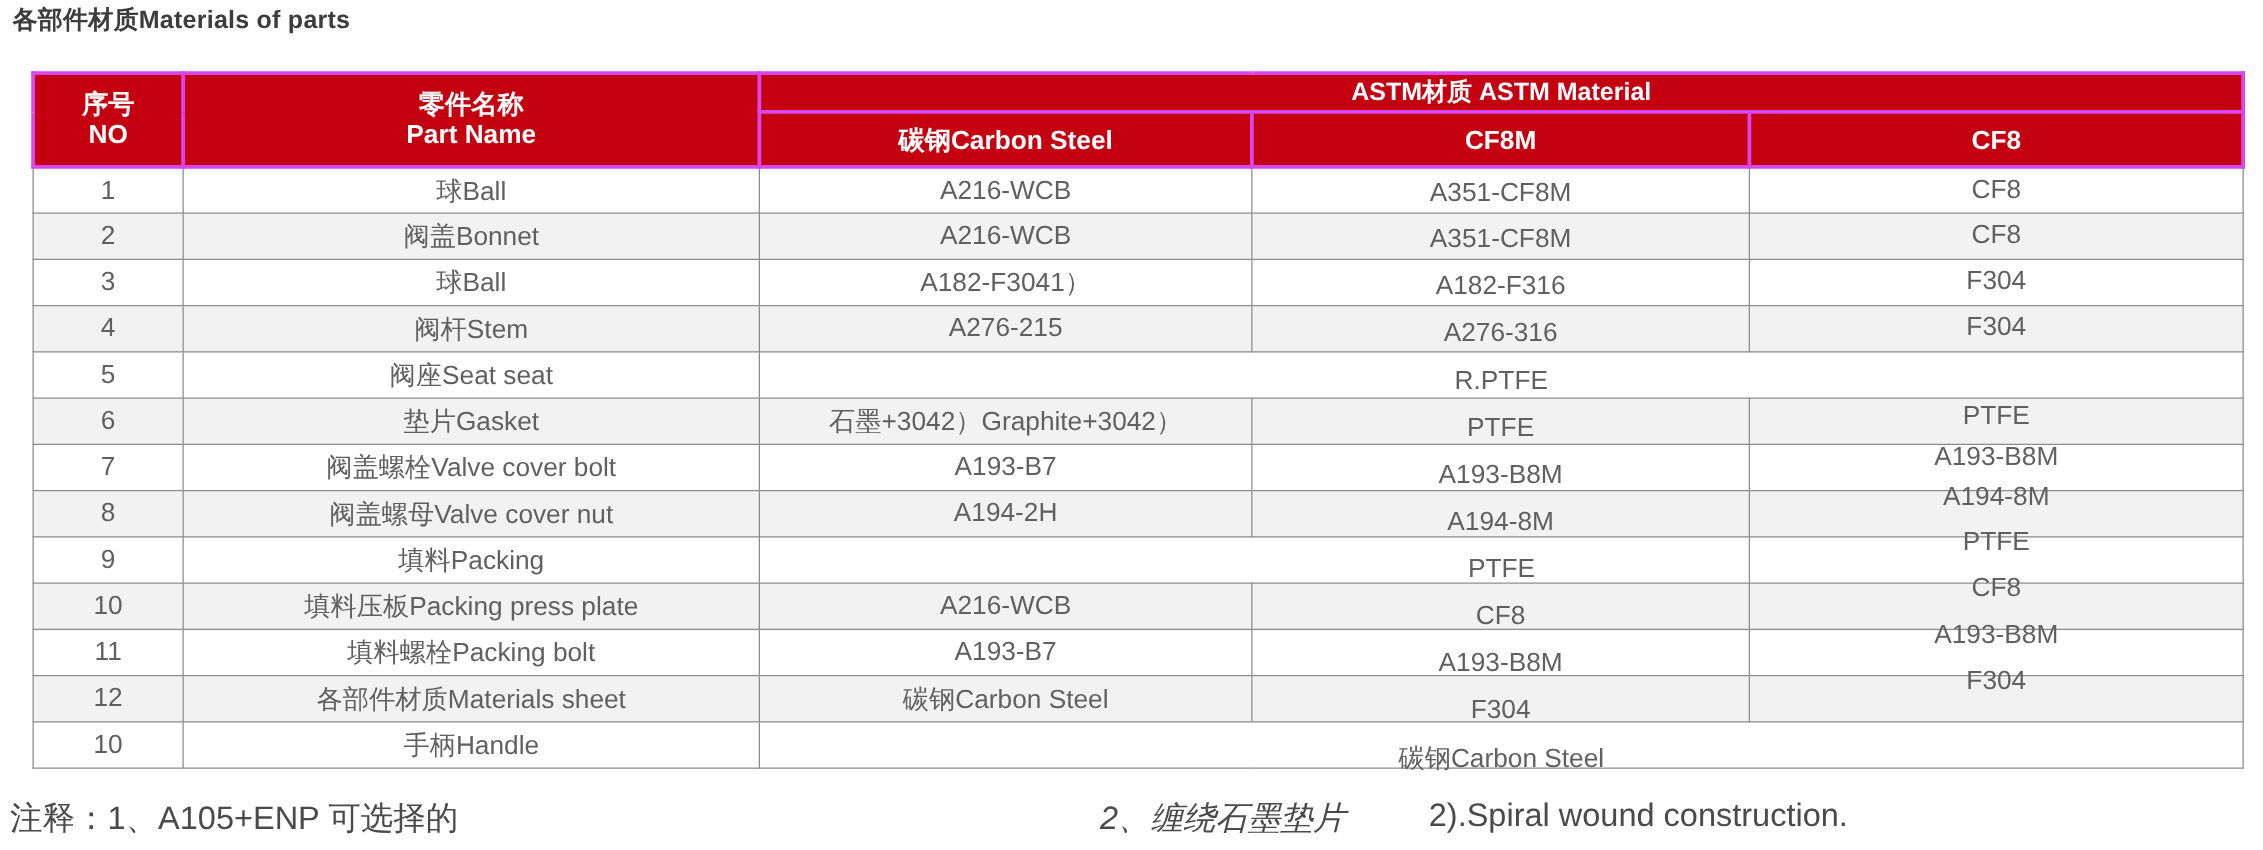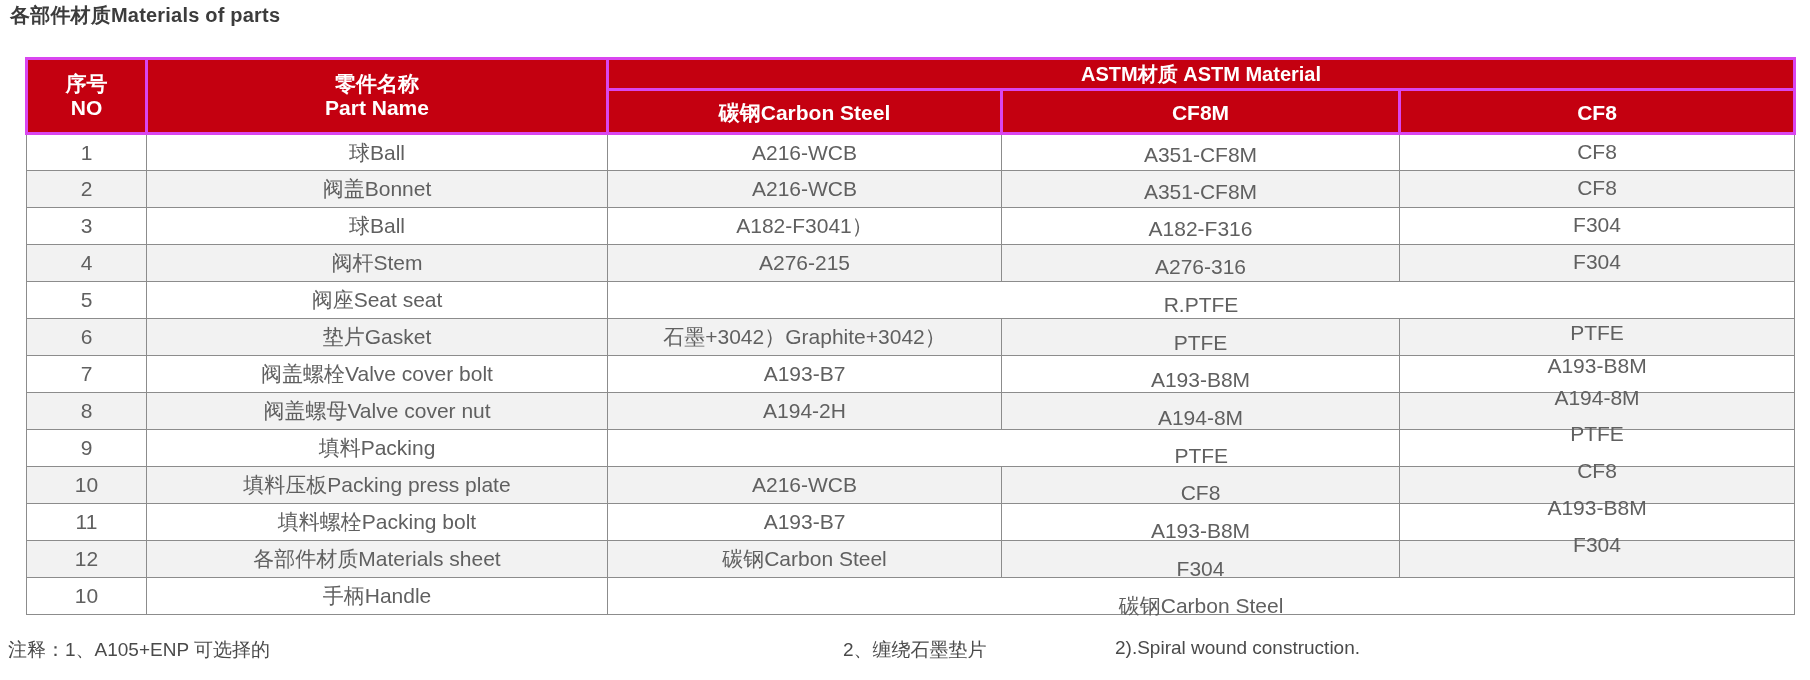--- a/index.html
+++ b/index.html
@@ -43,27 +43,27 @@
     border:1px solid var(--border);
     padding:0;text-align:center;vertical-align:middle;
     font-size:21px;color:var(--body-text);
     white-space:nowrap;overflow:visible;
   }
   tbody tr.stripe td{background:var(--stripe);}
   tbody td .v{display:inline-block;}           
   td.merged-two .half-right{margin-left:50%;width:50%;text-align:center;}
   .footnote{
     position:absolute;left:0;top:637px;width:1810px;height:30px;
-    font-size:19px;color:var(--note-text);
+    font-size:26px;color:var(--note-text);
   }
   .footnote span{position:absolute;top:0;white-space:nowrap;}
   .fn-zh1{left:8px;}
   .fn-en1{left:435px;}
-  .fn-zh2{left:843px;}
-  .fn-en2{left:1115px;}
+  .fn-zh2{left:880px;font-style:italic;}
+  .fn-en2{left:1143px;}
 </style>
 </head>
 <body>
 
 <div class="page">
 
   <div class="title">各部件材质Materials of parts</div>
 
   <table class="mat-table">
     <colgroup>

